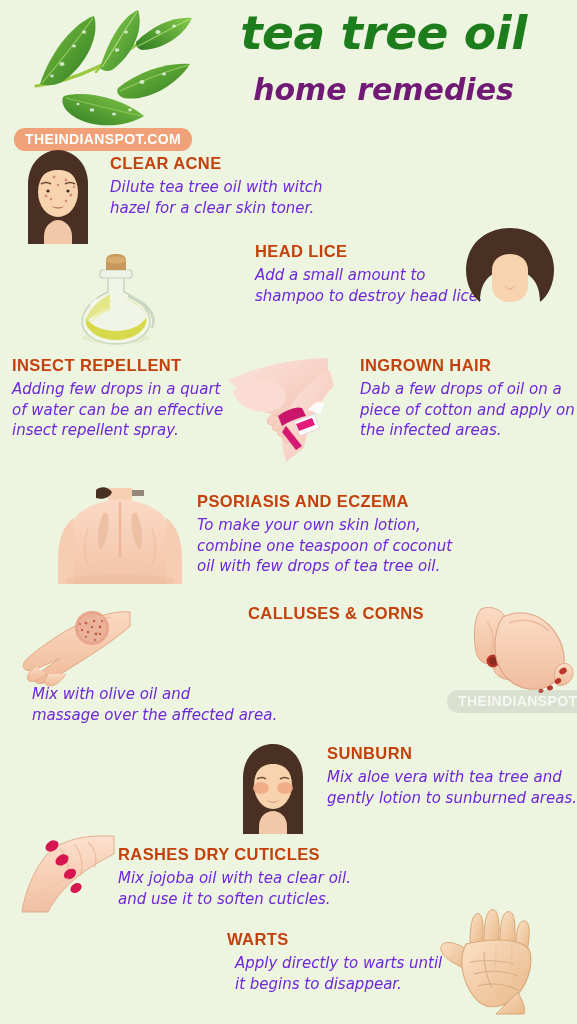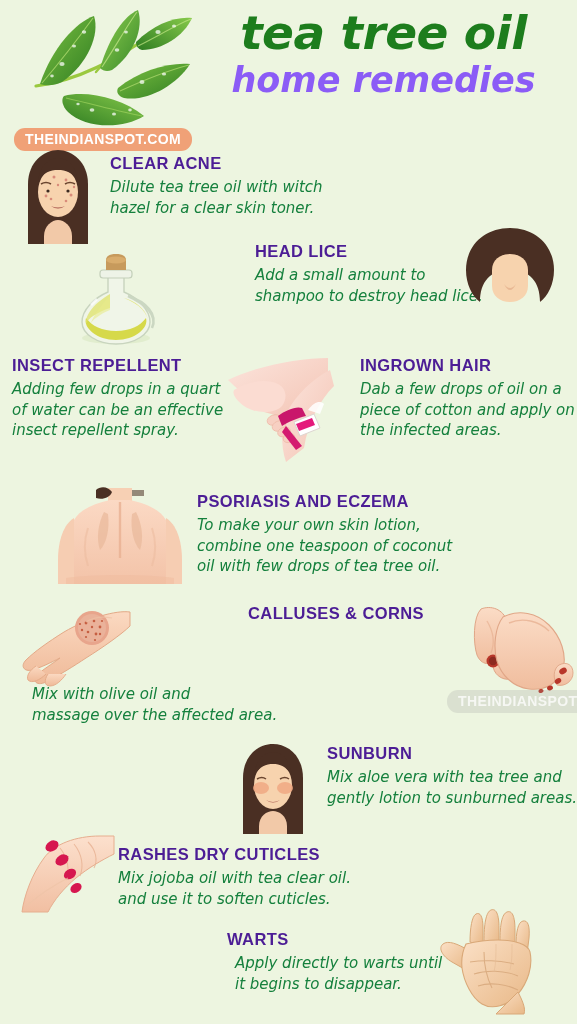--- a/index.html
+++ b/index.html
@@ -28,26 +28,26 @@
     font-family: "DejaVu Sans", sans-serif;
     font-size: 47px;
     font-weight: 700;
     font-style: italic;
     color: #1d7d1d;
     line-height: 1.05;
     letter-spacing: -0.5px;
   }
   .title-sub {
     font-family: "DejaVu Sans", sans-serif;
-    font-size: 35px;
+    font-size: 30px;
     font-weight: 700;
     font-style: italic;
-    color: #8b5cf6;
+    color: #701a75;
     line-height: 1.1;
-    margin-top: 4px;
+    margin-top: 16px;
   }
 
   
   .wm-badge {
     position: absolute;
     background: #f0a177;
     border-radius: 11px;
     padding: 3px 11px 4px 11px;
     color: #ffffff;
     font-size: 14px;
@@ -57,30 +57,30 @@
     white-space: nowrap;
   }
   .wm-badge.faded {
     background: rgba(150,150,150,0.22);
     color: rgba(255,255,255,0.75);
   }
 
   
   .remedy { position: absolute; }
   .r-head {
-    color: #4c1d95;
+    color: #c2410c;
     font-size: 16.5px;
     font-weight: 700;
     font-family: "Liberation Sans", sans-serif;
     letter-spacing: 0.4px;
     margin-bottom: 4px;
     white-space: nowrap;
   }
   .r-body {
-    color: #15803d;
+    color: #6d28d9;
     font-size: 15px;
     font-style: italic;
     font-family: "DejaVu Sans", sans-serif;
     line-height: 1.38;
   }
   .r-body div { white-space: nowrap; }
 
   
   .ill { position: absolute; }
   .ill svg { display: block; overflow: visible; }

